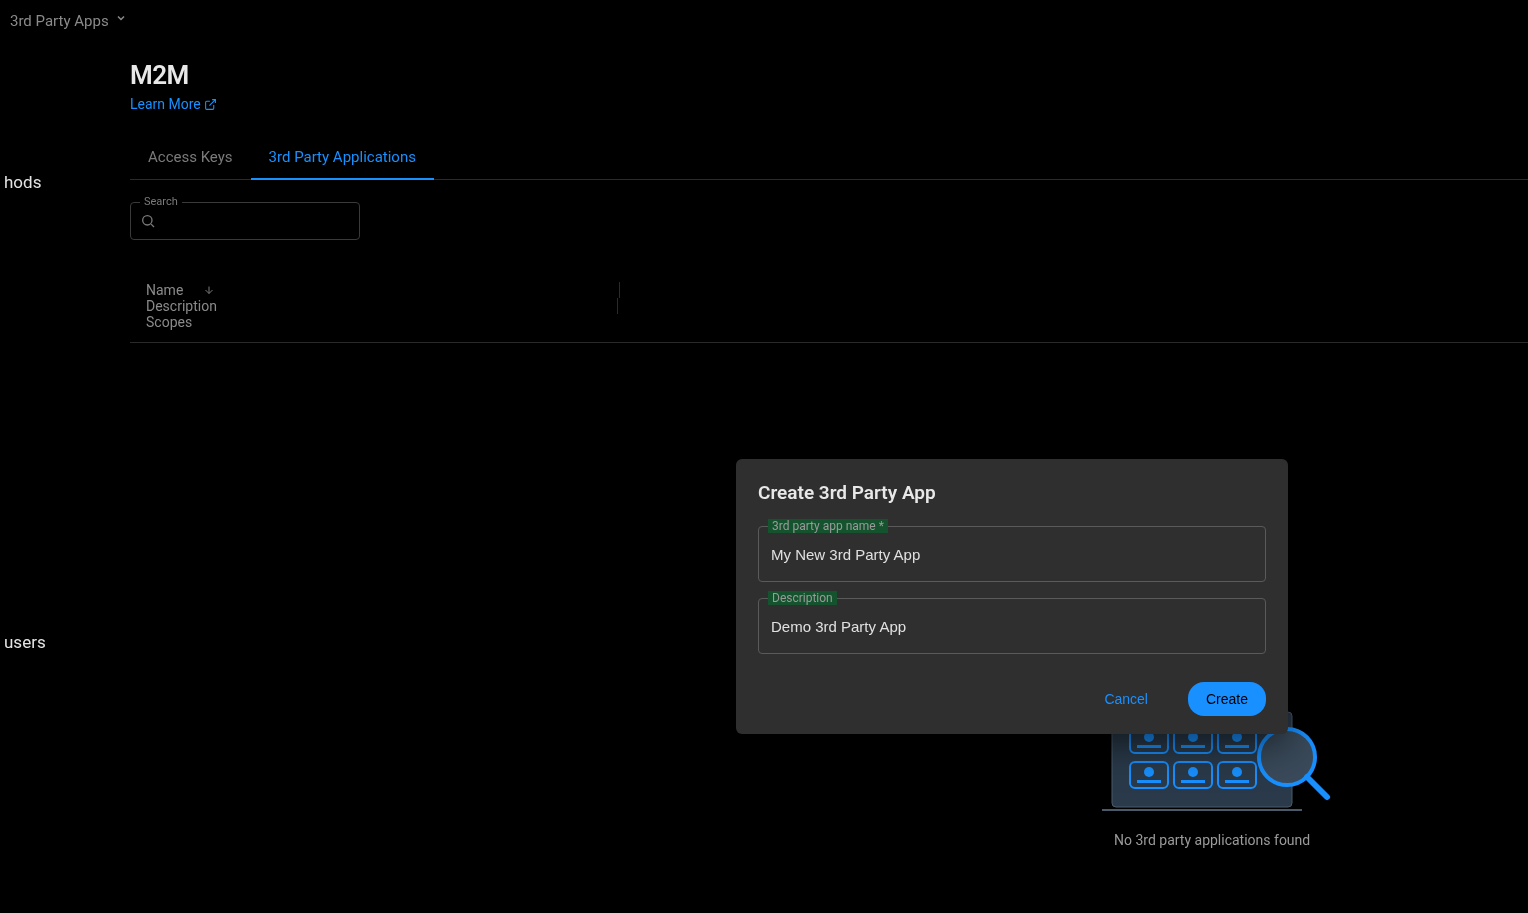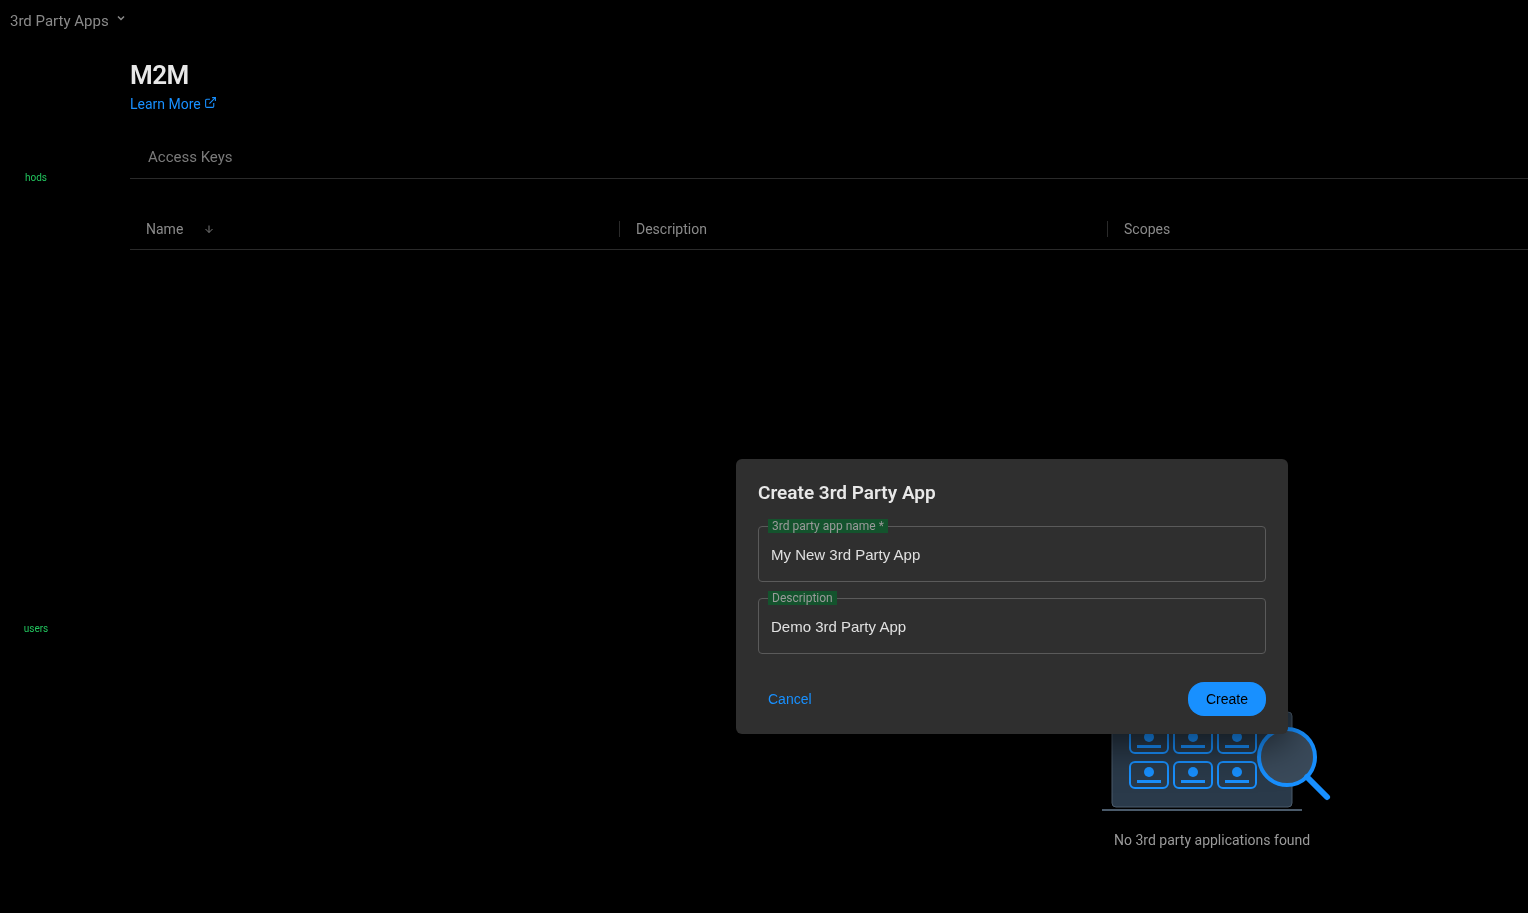--- a/index.html
+++ b/index.html
@@ -28,23 +28,23 @@
   .chev { font-size: 13px; color: #8a8a8a; }
   .layout {
     display: flex;
     height: calc(100% - 42px);
   }
   .sidebar {
     width: 72px;
     border-right: 0;
     flex-shrink: 0;
     padding-top: 120px;
-    color: #22c55e;
-    font-size: 10px;
-    text-align: center;
+    color: #e5e5e5;
+    font-size: 17px;
+    text-align: left;
   }
   .sidebar div { padding: 10px 4px; overflow: hidden; white-space: nowrap; direction: rtl;}
   .sidebar .shoot { margin-top: 420px; }
   .main {
     flex: 1;
     padding: 18px 0 0 58px;
     position: relative;
   }
   .page-title {
     color: #e8e8e8;
@@ -55,20 +55,21 @@
   .page-desc {
     color: #8a8a8a;
     font-size: 14px;
     margin-top: 6px;
   }
   .learn-more {
     color: #1890ff;
     font-size: 14px;
     cursor: pointer;
     display: inline-flex;
+    align-items: center;
     gap: 3px;
   }
   .ext-icon { width: 13px; height: 13px; }
   .tabs {
     display: flex;
     border-bottom: 1px solid #2a2a2a;
     margin-top: 24px;
   }
   .tab {
     padding: 12px 18px;
@@ -111,20 +112,21 @@
     top: 50%;
     transform: translateY(-50%);
     color: #7a7a7a;
     width: 16px; height: 16px;
   }
   .thead {
     display: flex;
     margin-top: 30px;
     border-bottom: 1px solid #2a2a2a;
     padding: 12px 0;
+    flex-direction: column;
   }
   .th {
     color: #8a8a8a;
     font-size: 14px;
     display: flex;
     align-items: center;
     gap: 20px;
   }
   .th-name { width: 490px; padding-left: 16px; border-right: 1px solid #2a2a2a;}
   .th-desc { width: 488px; padding-left: 16px; border-right: 1px solid #2a2a2a;}
@@ -176,21 +178,21 @@
     height: 56px;
     background: transparent;
     border: 1px solid #5a5a5a;
     border-radius: 4px;
     color: #e0e0e0;
     padding: 0 12px;
     font-size: 15px;
   }
   .modal-actions {
     display: flex;
-    justify-content: space-between;
+    justify-content: flex-end;
     gap: 30px;
     margin-top: 28px;
     align-items: center;
   }
   .btn-cancel {
     background: none;
     border: none;
     color: #1890ff;
     font-size: 14px;
     cursor: pointer;
@@ -235,22 +237,31 @@
         <svg class="ext-icon" viewBox="0 0 24 24" fill="none" stroke="#1890ff" stroke-width="2">
             <path d="M18 13v6a2 2 0 0 1-2 2H5a2 2 0 0 1-2-2V8a2 2 0 0 1 2-2h6"></path>
             <polyline points="15 3 21 3 21 9"></polyline>
             <line x1="10" y1="14" x2="21" y2="3"></line>
           </svg>
       </span>
     </div>
 
     <div class="tabs">
       <div class="tab">Access Keys</div>
+      <div class="tab active">3rd Party Applications</div>
     </div>
 
+    <div class="search-wrap">
+      <span class="search-label">Search</span>
+      <svg class="search-icon" viewBox="0 0 24 24" fill="none" stroke="currentColor" stroke-width="2">
+          <circle cx="11" cy="11" r="7"></circle>
+          <line x1="21" y1="21" x2="16.65" y2="16.65"></line>
+        </svg>
+      <input class="search-input" type="text" style="">
+    </div>
 
     <div class="thead">
       <div class="th th-name">
         <span>Name</span>
         <svg class="sort-icon" viewBox="0 0 24 24" fill="none" stroke="currentColor" stroke-width="2">
             <line x1="12" y1="5" x2="12" y2="19"></line>
             <polyline points="19 12 12 19 5 12"></polyline>
           </svg>
       </div>
       <div class="th th-desc">Description</div>

